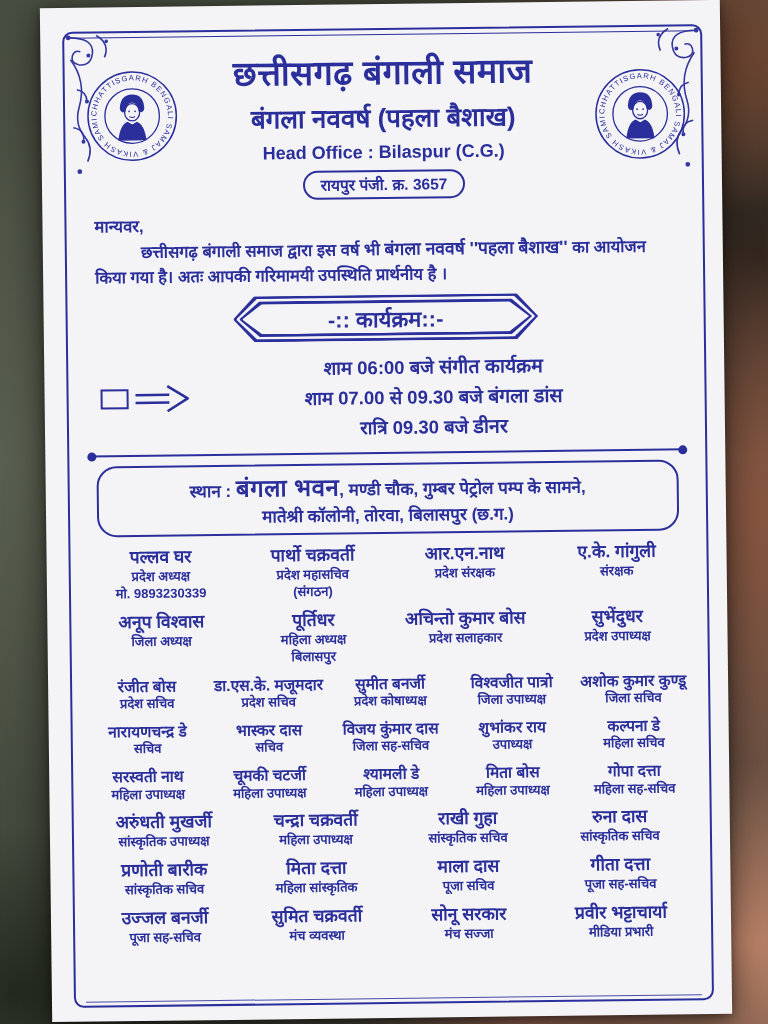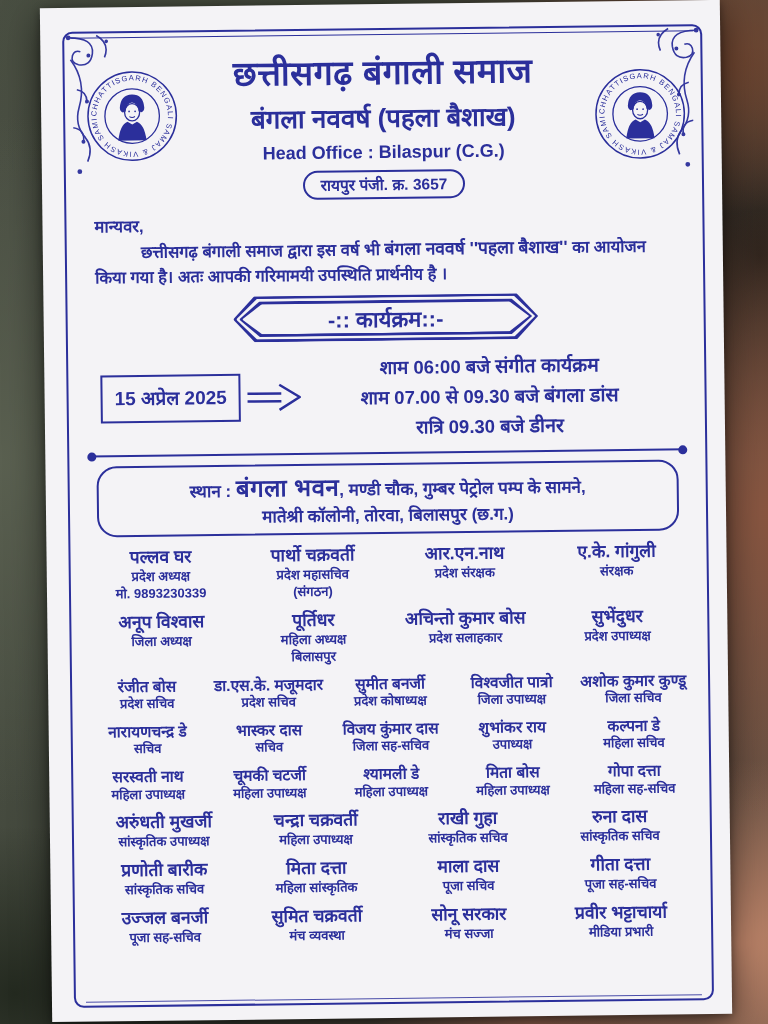--- a/index.html
+++ b/index.html
@@ -199,21 +199,20 @@
       <div class="banner">
         <div class="l1"></div>
           <div class="l2"></div>
           <div class="l3"></div>
         <div class="l4">-:: कार्यक्रम::-</div>
       </div>
     </div>
 
     <div class="program-row">
       <div class="date-box">
-        <div>15 अप्रेल 2025</div>
       </div>
       <svg class="arrow-icon" viewBox="0 0 60 34">
         <path d="M3 13 H38 M3 21 H38 M36 4 L57 17 L36 30" fill="none" stroke="#2b2f9b" stroke-width="2.6" stroke-linejoin="round"></path>
       </svg>
       <div class="sched">
           <div class="sched-line"><span class="sched-time">शाम 06:00 बजे </span><span class="sched-event">संगीत कार्यक्रम</span></div>
           <div class="sched-line"><span class="sched-time">शाम 07.00 से 09.30 बजे </span><span class="sched-event">बंगला डांस</span></div>
           <div class="sched-line"><span class="sched-time">रात्रि 09.30 बजे </span><span class="sched-event">डीनर</span></div>
         </div>
     </div>

